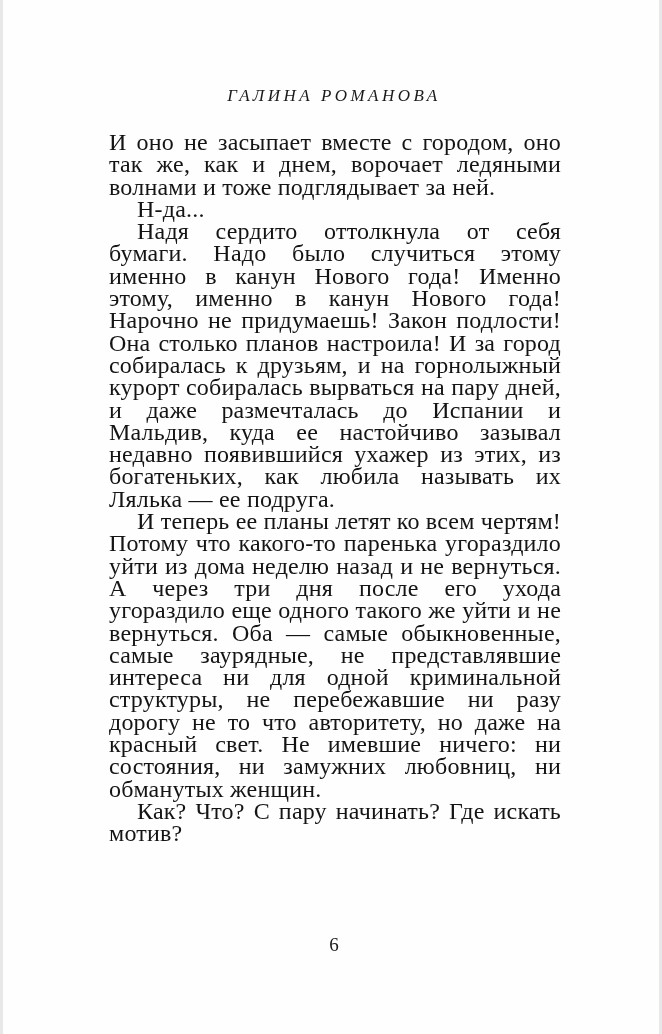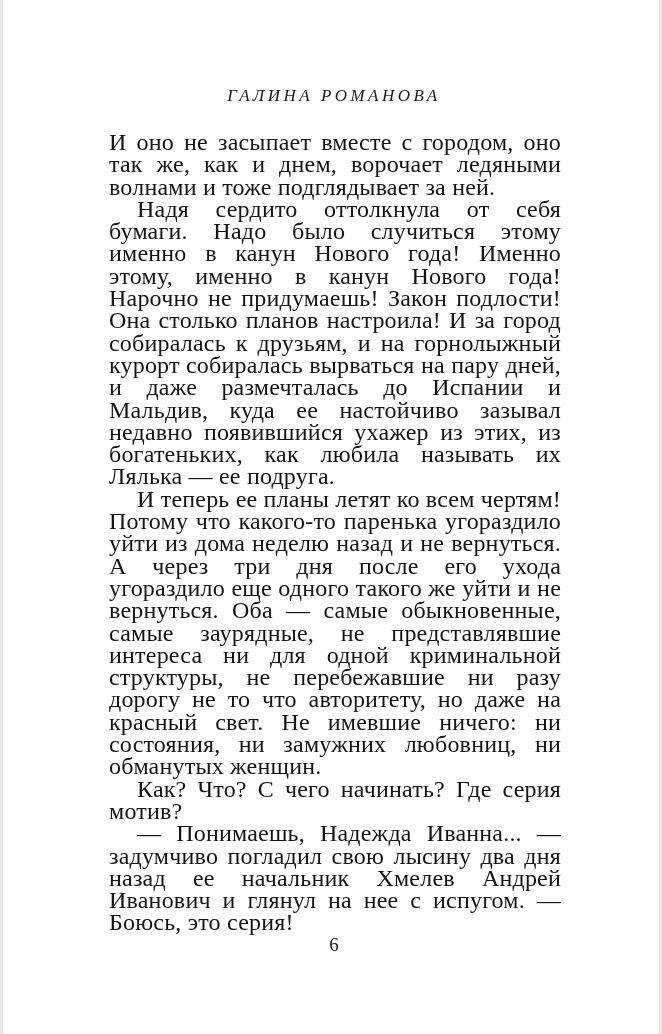--- a/index.html
+++ b/index.html
@@ -60,21 +60,21 @@
 </style>
 </head>
 <body>
 
 <div class="page">
 
   <div class="running-head">ГАЛИНА РОМАНОВА</div>
 
   <div class="text-block">
     <p class="no-indent">И оно не засыпает вместе с городом, оно так же, как и днем, ворочает ледяными волнами и тоже подглядывает за ней.</p>
+    <p>Н-да...</p>
     <p>Надя сердито оттолкнула от себя бумаги. Надо было случиться этому именно в канун Нового года! Именно этому, именно в канун Нового года! Нарочно не придумаешь! Закон подлости! Она столько планов настроила! И за город собиралась к друзьям, и на горнолыжный курорт собиралась вырваться на пару дней, и даже размечталась до Испании и Мальдив, куда ее настойчиво зазывал недавно появившийся ухажер из этих, из богатеньких, как любила называть их Лялька — ее подруга.</p>
     <p>И теперь ее планы летят ко всем чертям! Потому что какого-то паренька угораздило уйти из дома неделю назад и не вернуться. А через три дня после его ухода угораздило еще одного такого же уйти и не вернуться. Оба — самые обыкновенные, самые заурядные, не представлявшие интереса ни для одной криминальной структуры, не перебежавшие ни разу дорогу не то что авторитету, но даже на красный свет. Не имевшие ничего: ни состояния, ни замужних любовниц, ни обманутых женщин.</p>
-    <p>Как? Что? С чего начинать? Где серия мотив?</p>
-    <p>— Понимаешь, Надежда Иванна... — задумчиво погладил свою лысину два дня назад ее начальник Хмелев Андрей Иванович и глянул на нее с испугом. — Боюсь, это серия!</p>
+    <p>Как? Что? С пару начинать? Где искать мотив?</p>
   </div>
 
   <div class="folio">6</div>
 
 </div>
 
 </body></html>

